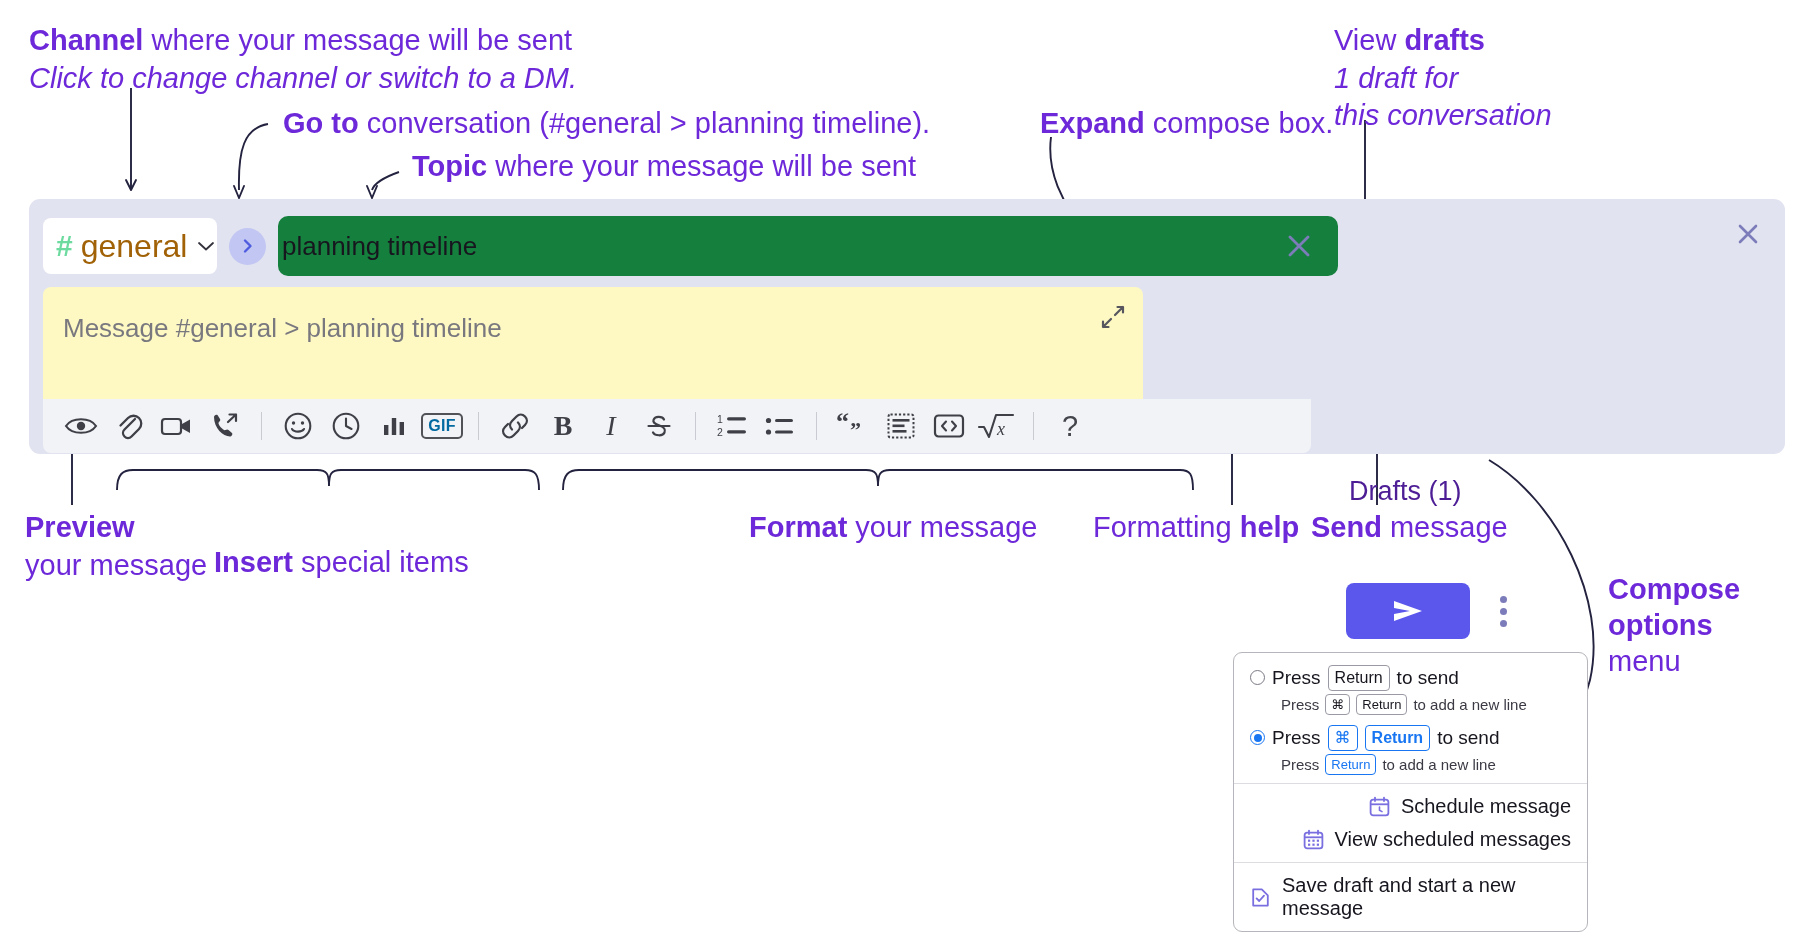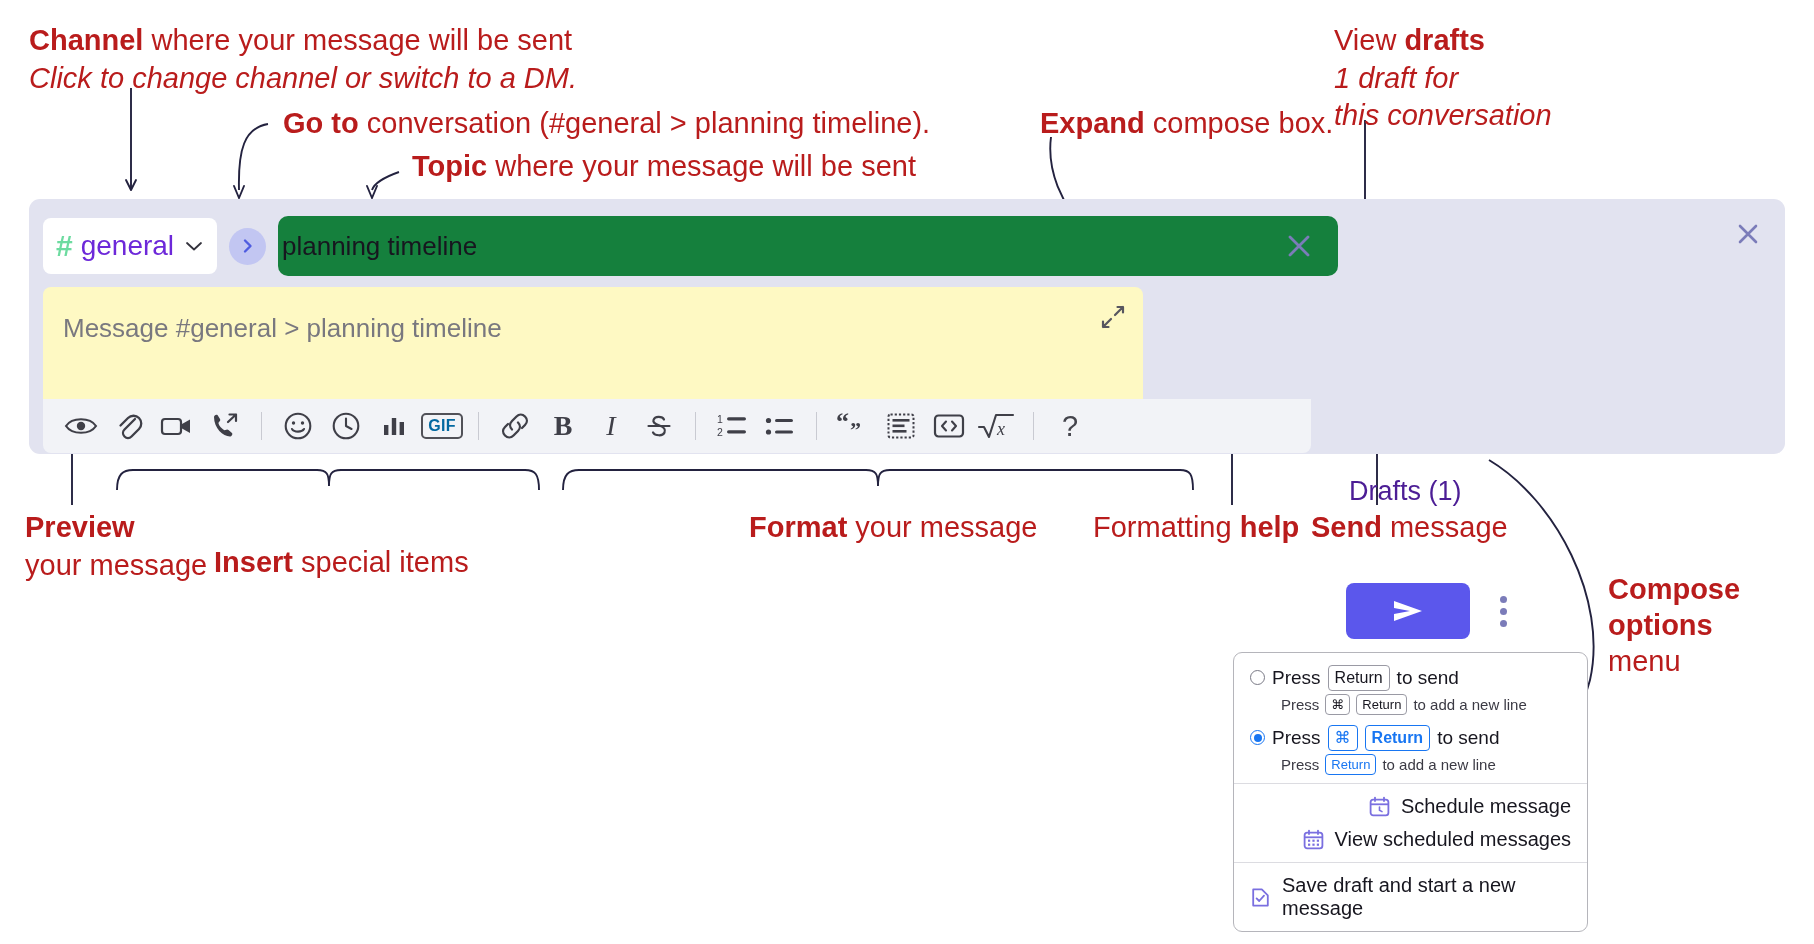--- a/index.html
+++ b/index.html
@@ -11,21 +11,21 @@
     color: #1d1c3a;
     position: relative;
     overflow: hidden;
   }
   .stage { position: absolute; inset: 0; }
 
   
   .anno {
     position: absolute;
     font-family: "Liberation Sans", sans-serif;
-    color: #b91c1c;
+    color: #6d28d9;
     line-height: 1.30;
     white-space: nowrap;
   }
   .anno .b { font-weight: 700; }
   .anno .i { font-style: italic; }
   .a-lg { font-size: 29px; }
 
   
   .lines { position: absolute; inset: 0; pointer-events: none; }
 
@@ -48,21 +48,21 @@
     border-radius: 8px;
     display: flex; align-items: center;
     padding: 0 13px;
     gap: 9px;
   }
   .hash {
     font-size: 30px; font-weight: 700;
     color: #6ddba0; line-height: 1;
     letter-spacing: -1px;
   }
-  .channel-name { font-size: 28px; color: #6d28d9; }
+  .channel-name { font-size: 32px; color: #a16207; }
   .chev { margin-left: auto; display:flex; }
   .goto-btn {
     width: 37px; height: 37px;
     border-radius: 50%;
     background: #c2c6f2;
     display: flex; align-items: center; justify-content: center;
     margin: 0 12px;
     flex: none;
   }
   .topic-field {

